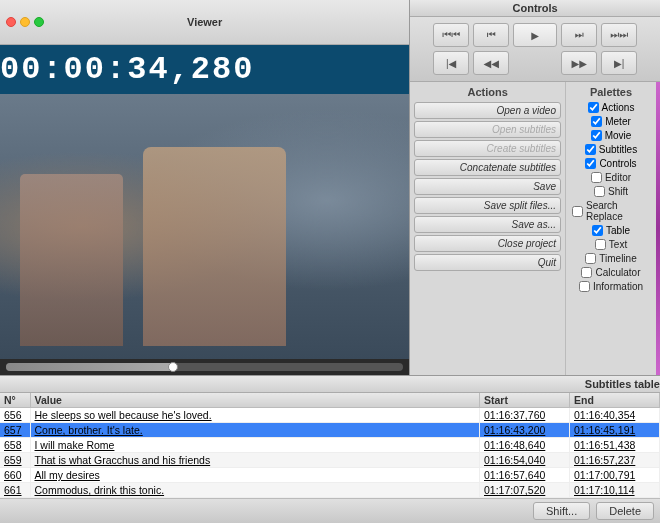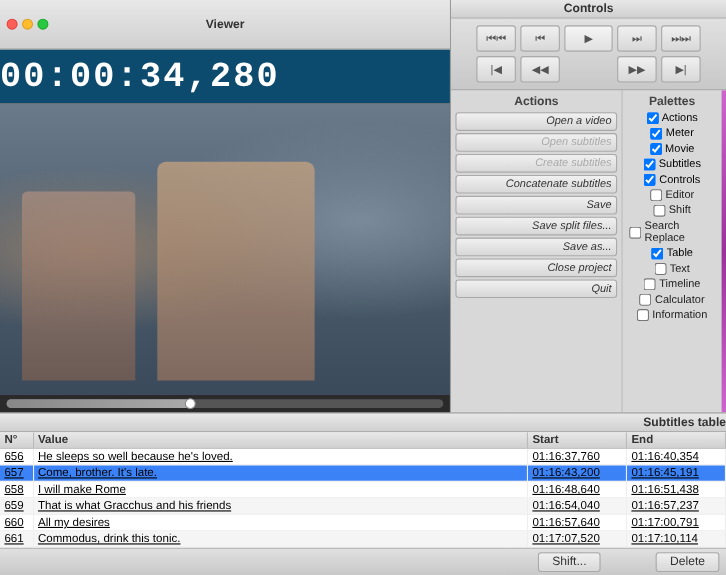--- a/index.html
+++ b/index.html
@@ -310,21 +310,20 @@
       gap: 6px;
     }
     .footer-btn {
       padding: 2px 12px;
       background: linear-gradient(to bottom, #f0f0f0, #d8d8d8);
       border: 1px solid #aaa;
       border-radius: 3px;
       cursor: pointer;
       font-size: 11px;
       color: #333;
-      margin-left: 44px;
     }
 
     
     .right-accent {
       width: 4px;
       background: linear-gradient(to bottom, #cc66cc, #993399, #cc66cc);
     }
   </style>
 </head>
 <body>

